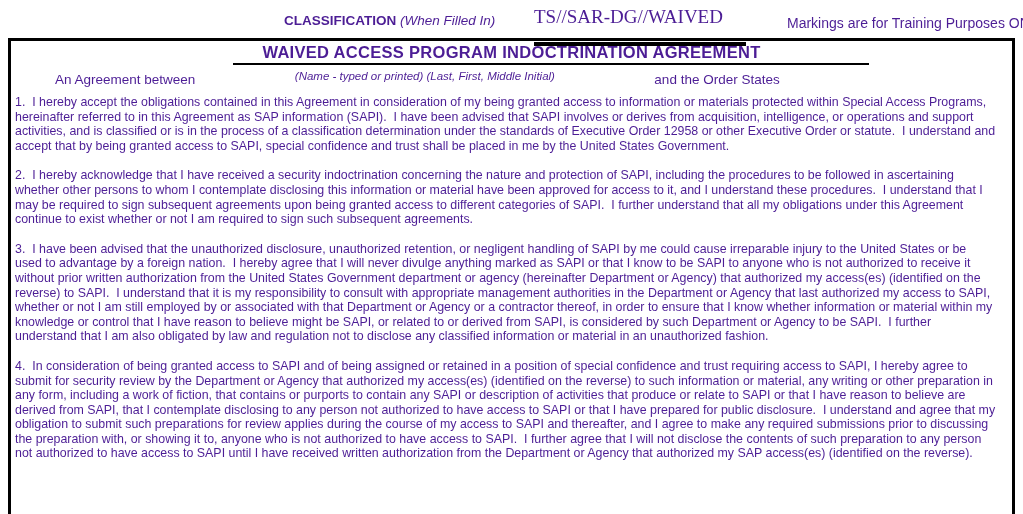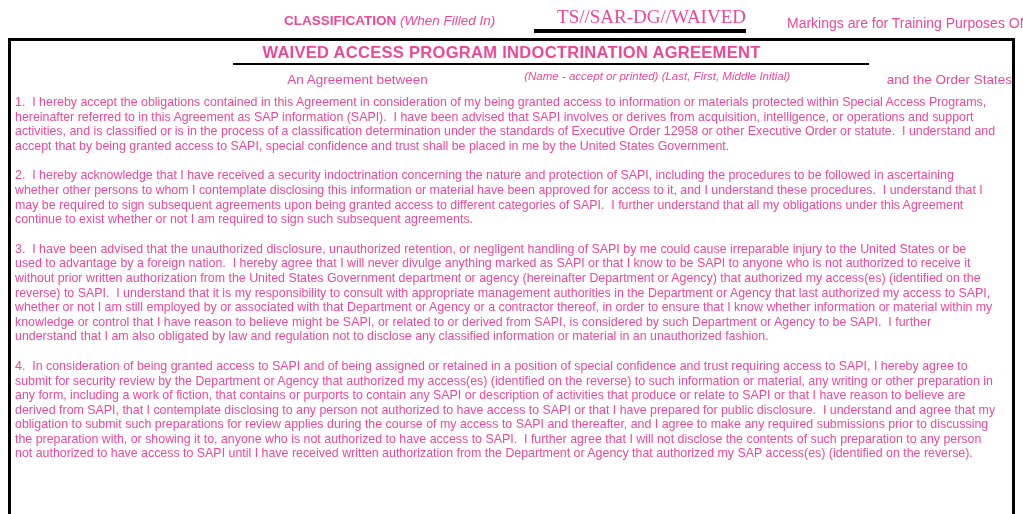--- a/index.html
+++ b/index.html
@@ -1,39 +1,39 @@
 <!DOCTYPE html>
 <html><head>
 <meta charset="utf-8">
 <style>
   html, body { margin: 0; padding: 0; background: #ffffff; }
   .page {
     position: relative;
     width: 1023px;
     height: 514px;
     background: #ffffff;
-    color: #ec4899;
+    color: #4c1d95;
     font-family: "Liberation Sans", sans-serif;
     overflow: hidden;
   }
 
   
   .class-strip { position: absolute; top: 0; left: 0; width: 1023px; height: 38px; }
   .class-label-group {
     position: absolute; left: 284px; top: 13px;
     font-size: 13.5px; white-space: nowrap;
   }
   .class-label { font-weight: bold; }
   .class-qualifier { font-style: italic; }
   .class-value {
     position: absolute; left: 534px; top: 6px; width: 212px;
-    text-align: right;
+    text-align: left;
     font-family: "Liberation Serif", serif;
     font-size: 19px;
-    padding-bottom: 1px;
+    padding-bottom: 14px;
     border-bottom: 4px solid #000000;
     white-space: nowrap;
   }
   .training-notice {
     position: absolute; left: 780px; top: 15px;
     font-size: 14px; white-space: nowrap; padding-left: 7px;
   }
 
   
   .form-box {
@@ -53,21 +53,20 @@
   }
   .title-rule {
     position: absolute; left: 222px; top: 20px;
     width: 636px; height: 2px; background: #000000;
   }
 
   .agreement-row {
     display: flex;
     align-items: flex-start;
     margin: 3px 0 0 44px;
-    justify-content: flex-end;
   }
   .agreement-label {
     font-size: 13.5px;
     padding-top: 4px;
     white-space: nowrap;
   }
   .name-col { width: 435px; margin: 0 12px; }
   .name-field {
     border-bottom: 2px solid #000000;
     text-align: center;
@@ -111,21 +110,21 @@
   <div class="form-box">
 
     <div class="form-title-row">
       <span class="form-title">WAIVED ACCESS PROGRAM INDOCTRINATION AGREEMENT</span>
       <span class="title-rule"></span>
     </div>
 
     <div class="agreement-row">
       <span class="agreement-label">An Agreement between</span>
       <span class="name-col">
-        <span class="name-caption" style="display:block;">(Name - accept or printed) (Last, First, Middle Initial)</span>
+        <span class="name-caption" style="display:block;">(Name - typed or printed) (Last, First, Middle Initial)</span>
       </span>
       <span class="agreement-label">and the Order States</span>
     </div>
 
     <div class="paragraphs">
       <p>1.  I hereby accept the obligations contained in this Agreement in consideration of my being granted access to information or materials protected within Special Access Programs, hereinafter referred to in this Agreement as SAP information (SAPI).  I have been advised that SAPI involves or derives from acquisition, intelligence, or operations and support activities, and is classified or is in the process of a classification determination under the standards of Executive Order 12958 or other Executive Order or statute.  I understand and accept that by being granted access to SAPI, special confidence and trust shall be placed in me by the United States Government.</p>
       <p>2.  I hereby acknowledge that I have received a security indoctrination concerning the nature and protection of SAPI, including the procedures to be followed in ascertaining whether other persons to whom I contemplate disclosing this information or material have been approved for access to it, and I understand these procedures.  I understand that I may be required to sign subsequent agreements upon being granted access to different categories of SAPI.  I further understand that all my obligations under this Agreement continue to exist whether or not I am required to sign such subsequent agreements.</p>
       <p>3.  I have been advised that the unauthorized disclosure, unauthorized retention, or negligent handling of SAPI by me could cause irreparable injury to the United States or be used to advantage by a foreign nation.  I hereby agree that I will never divulge anything marked as SAPI or that I know to be SAPI to anyone who is not authorized to receive it without prior written authorization from the United States Government department or agency (hereinafter Department or Agency) that authorized my access(es) (identified on the reverse) to SAPI.  I understand that it is my responsibility to consult with appropriate management authorities in the Department or Agency that last authorized my access to SAPI, whether or not I am still employed by or associated with that Department or Agency or a contractor thereof, in order to ensure that I know whether information or material within my knowledge or control that I have reason to believe might be SAPI, or related to or derived from SAPI, is considered by such Department or Agency to be SAPI.  I further understand that I am also obligated by law and regulation not to disclose any classified information or material in an unauthorized fashion.</p>
       <p>4.  In consideration of being granted access to SAPI and of being assigned or retained in a position of special confidence and trust requiring access to SAPI, I hereby agree to submit for security review by the Department or Agency that authorized my access(es) (identified on the reverse) to such information or material, any writing or other preparation in any form, including a work of fiction, that contains or purports to contain any SAPI or description of activities that produce or relate to SAPI or that I have reason to believe are derived from SAPI, that I contemplate disclosing to any person not authorized to have access to SAPI or that I have prepared for public disclosure.  I understand and agree that my obligation to submit such preparations for review applies during the course of my access to SAPI and thereafter, and I agree to make any required submissions prior to discussing the preparation with, or showing it to, anyone who is not authorized to have access to SAPI.  I further agree that I will not disclose the contents of such preparation to any person not authorized to have access to SAPI until I have received written authorization from the Department or Agency that authorized my SAP access(es) (identified on the reverse).</p>
     </div>

